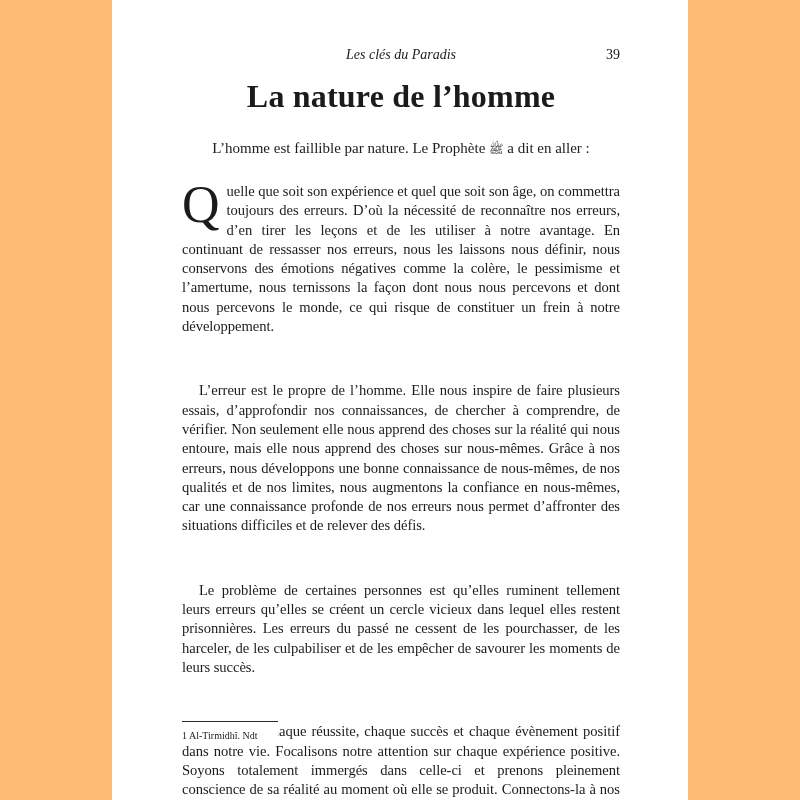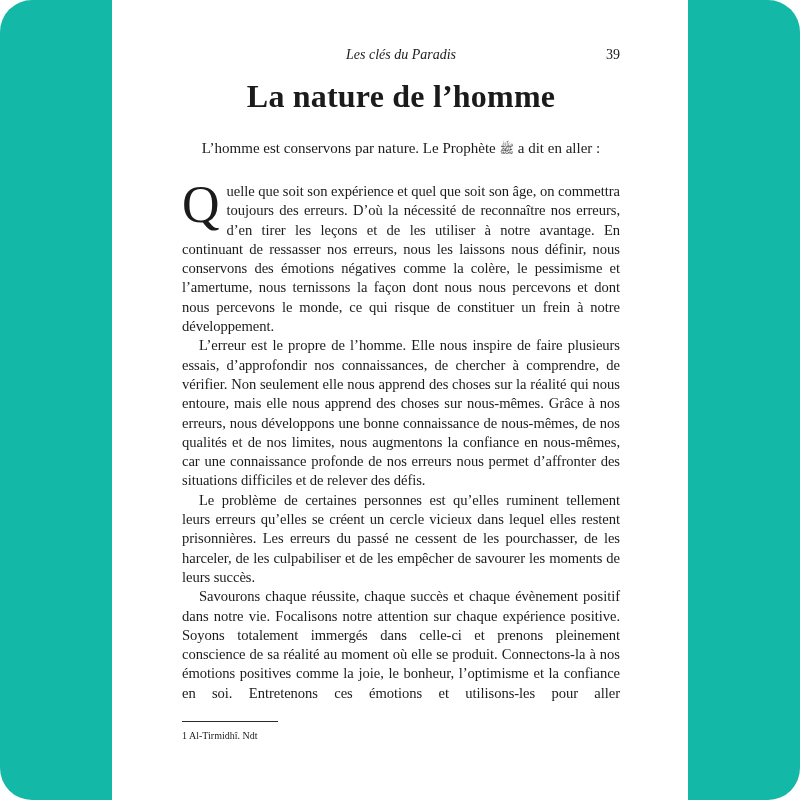--- a/index.html
+++ b/index.html
@@ -64,21 +64,21 @@
   
   .bodytext {
     margin-top: 23px;
     font-size: 14.6px;
     line-height: 19.3px;
     text-align: justify;
     letter-spacing: -0.05px;
     hyphens: auto;
   }
   .bodytext p { margin: 0; }
-  .bodytext p.ind { text-indent: 17px; }
+  .bodytext p.ind { text-indent: 17px; margin-top: 45px; }
   .bodytext p.continues { text-align-last: justify; }
   .dropcap {
     float: left;
     font-size: 52px;
     line-height: 39px;
     padding: 3px 7px 0 0;
   }
   
   .footnote {
     position: absolute;
@@ -93,32 +93,32 @@
   .fn-rule {
     width: 96px;
     height: 0;
     border-top: 1px solid #2a2a2a;
     margin-bottom: 5px;
   }
 </style>
 </head>
 <body>
 
-<div class="canvas" style="background: #14b8a6; border-radius: 32px;">
+<div class="canvas" style="background: #fdba74;">
   <div class="paper" style="background: rgb(255, 255, 255); color: rgb(27, 27, 27); left: 112px;">
 
     <header class="pg-header">
       <span class="running-title">Les clés du Paradis</span>
       <span class="page-number">39</span>
     </header>
 
     <h1 class="chapter-title">La nature de l’homme</h1>
 
     <div class="intro">
-      <p><span>L’homme est conservons par nature. Le Prophète </span><span class="pbuh">ﷺ</span><span> a dit en aller :</span></p>
+      <p><span>L’homme est faillible par nature. Le Prophète </span><span class="pbuh">ﷺ</span><span> a dit en aller :</span></p>
     </div>
 
     <div class="bodytext">
       <p><span class="dropcap">Q</span><span>uelle que soit son expérience et quel que soit son âge, on commettra toujours des erreurs. D’où la nécessité de reconnaître nos erreurs, d’en tirer les leçons et de les utiliser à notre avantage. En continuant de ressasser nos erreurs, nous les laissons nous définir, nous conservons des émotions négatives comme la colère, le pessimisme et l’amertume, nous ternissons la façon dont nous nous percevons et dont nous percevons le monde, ce qui risque de constituer un frein à notre développement.</span></p>
       <p class="ind">L’erreur est le propre de l’homme. Elle nous inspire de faire plusieurs essais, d’approfondir nos connaissances, de chercher à comprendre, de vérifier. Non seulement elle nous apprend des choses sur la réalité qui nous entoure, mais elle nous apprend des choses sur nous-mêmes. Grâce à nos erreurs, nous développons une bonne connaissance de nous-mêmes, de nos qualités et de nos limites, nous augmentons la confiance en nous-mêmes, car une connaissance profonde de nos erreurs nous permet d’affronter des situations difficiles et de relever des défis.</p>
       <p class="ind">Le problème de certaines personnes est qu’elles ruminent tellement leurs erreurs qu’elles se créent un cercle vicieux dans lequel elles restent prisonnières. Les erreurs du passé ne cessent de les pourchasser, de les harceler, de les culpabiliser et de les empêcher de savourer les moments de leurs succès.</p>
       <p class="ind continues">Savourons chaque réussite, chaque succès et chaque évènement positif dans notre vie. Focalisons notre attention sur chaque expérience positive. Soyons totalement immergés dans celle-ci et prenons pleinement conscience de sa réalité au moment où elle se produit. Connectons-la à nos émotions positives comme la joie, le bonheur, l’optimisme et la confiance en soi. Entretenons ces émotions et utilisons-les pour aller</p>
     </div>
 
     <footer class="footnote">

